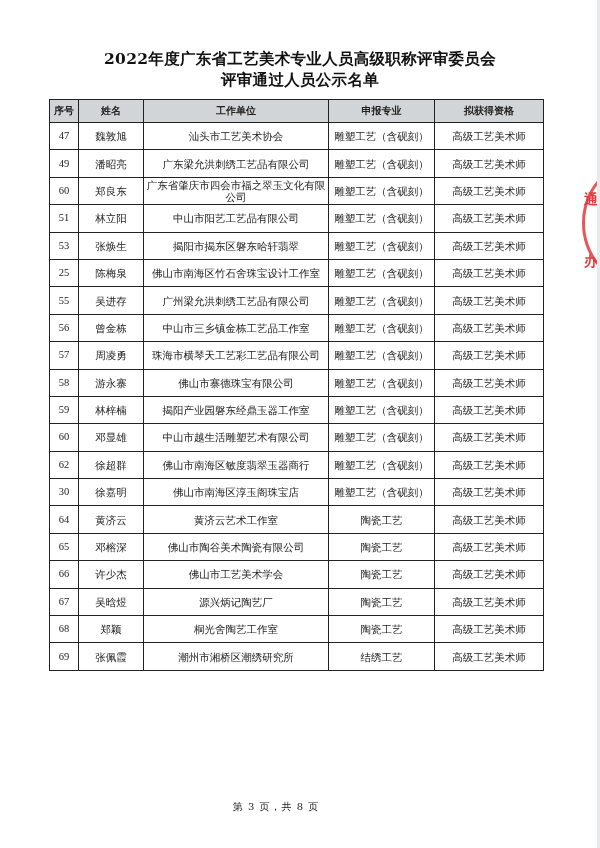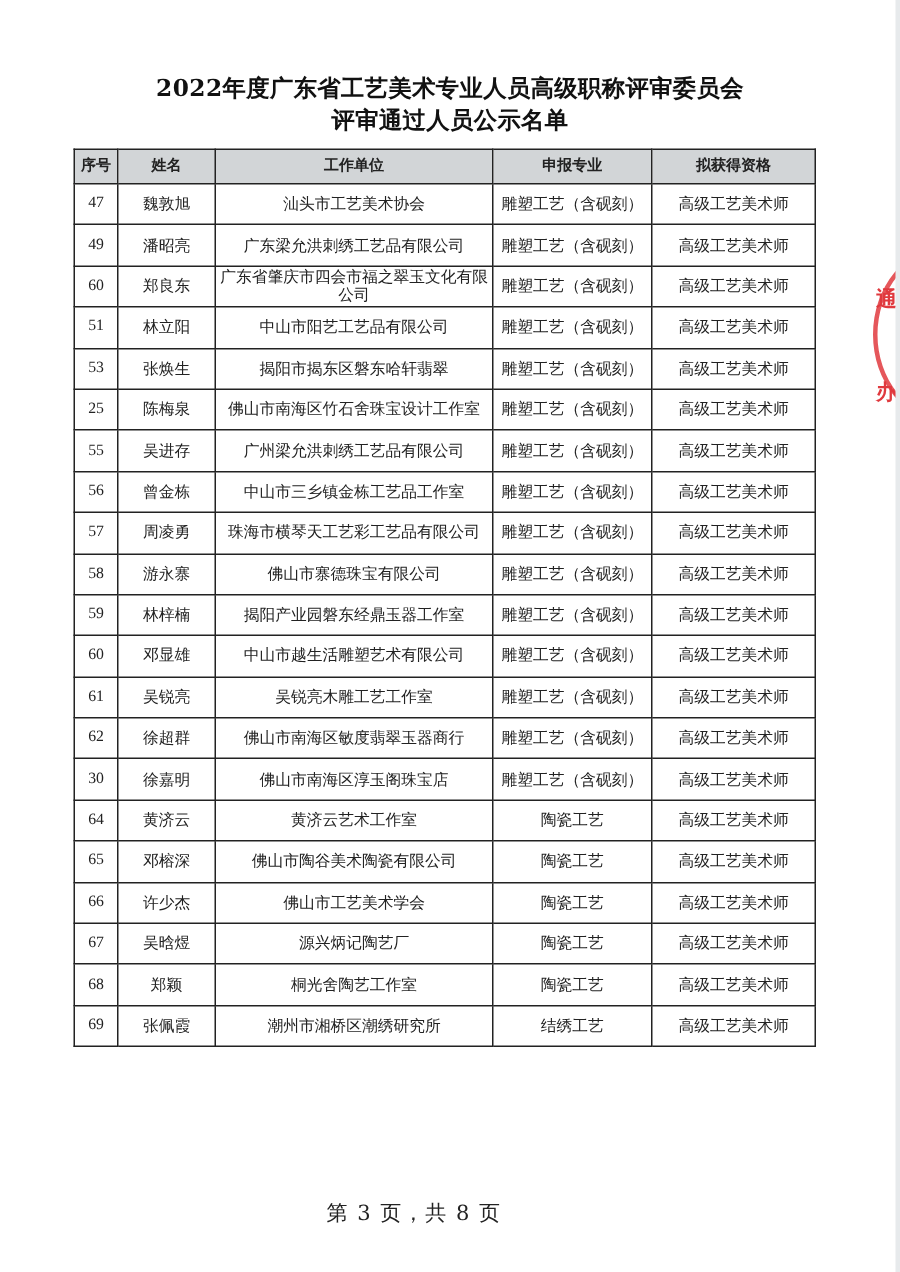--- a/index.html
+++ b/index.html
@@ -22,21 +22,21 @@
     border: 1.2px solid #222; text-align: center; vertical-align: middle;
     padding: 0 1px; line-height: 12px; overflow: hidden;
   }
   table.grid th {
     background: #d2d5d7; height: 22px; font-weight: bold; font-size: 10px; color: #222;
   }
   table.grid td { height: 26.4px; color: #222; }
   table.grid td.num { font-family: "Liberation Serif", serif; font-size: 10.5px; }
   .footer {
     position: absolute; top: 800px; left: 0; width: 552px; text-align: center;
-    font-size: 14px; color: #222; letter-spacing: 1px;
+    font-size: 10px; color: #222; letter-spacing: 1px;
   }
   .stamp {
     position: absolute; right: 0; top: 165px; width: 22px; height: 120px; overflow: hidden;
   }
   .stamp .ring {
     position: absolute; left: 4px; top: 0; width: 90px; height: 110px;
     border: 3px solid #e0393e; border-radius: 50%; opacity: 0.85;
   }
   .stamp .ch {
     position: absolute; left: 6px; color: #e0393e; font-size: 14px; font-weight: bold;
@@ -148,27 +148,20 @@
         <td>高级工艺美术师</td>
       </tr>
       <tr>
         <td class="num">60</td>
         <td>邓显雄</td>
         <td>中山市越生活雕塑艺术有限公司</td>
         <td>雕塑工艺（含砚刻）</td>
         <td>高级工艺美术师</td>
       </tr>
       <tr>
-        <td class="num">61</td>
-        <td>吴锐亮</td>
-        <td>吴锐亮木雕工艺工作室</td>
-        <td>雕塑工艺（含砚刻）</td>
-        <td>高级工艺美术师</td>
-      </tr>
-      <tr>
         <td class="num">62</td>
         <td>徐超群</td>
         <td>佛山市南海区敏度翡翠玉器商行</td>
         <td>雕塑工艺（含砚刻）</td>
         <td>高级工艺美术师</td>
       </tr>
       <tr>
         <td class="num">30</td>
         <td>徐嘉明</td>
         <td>佛山市南海区淳玉阁珠宝店</td>

